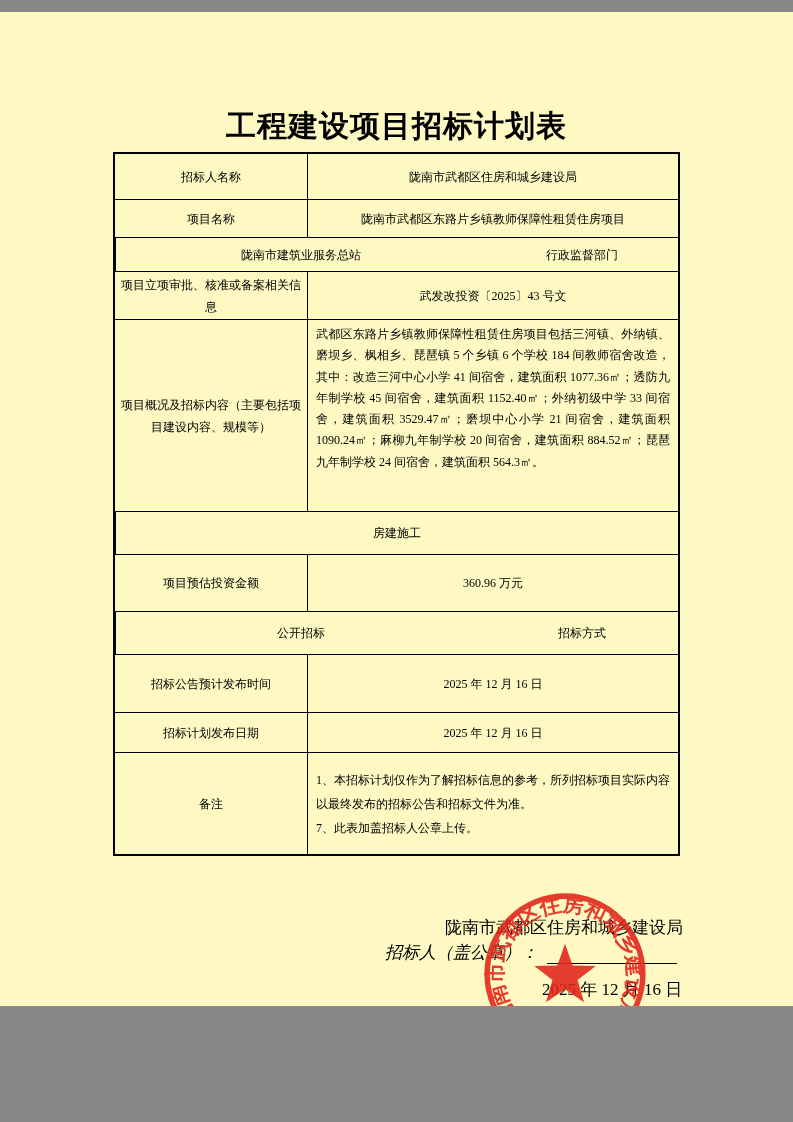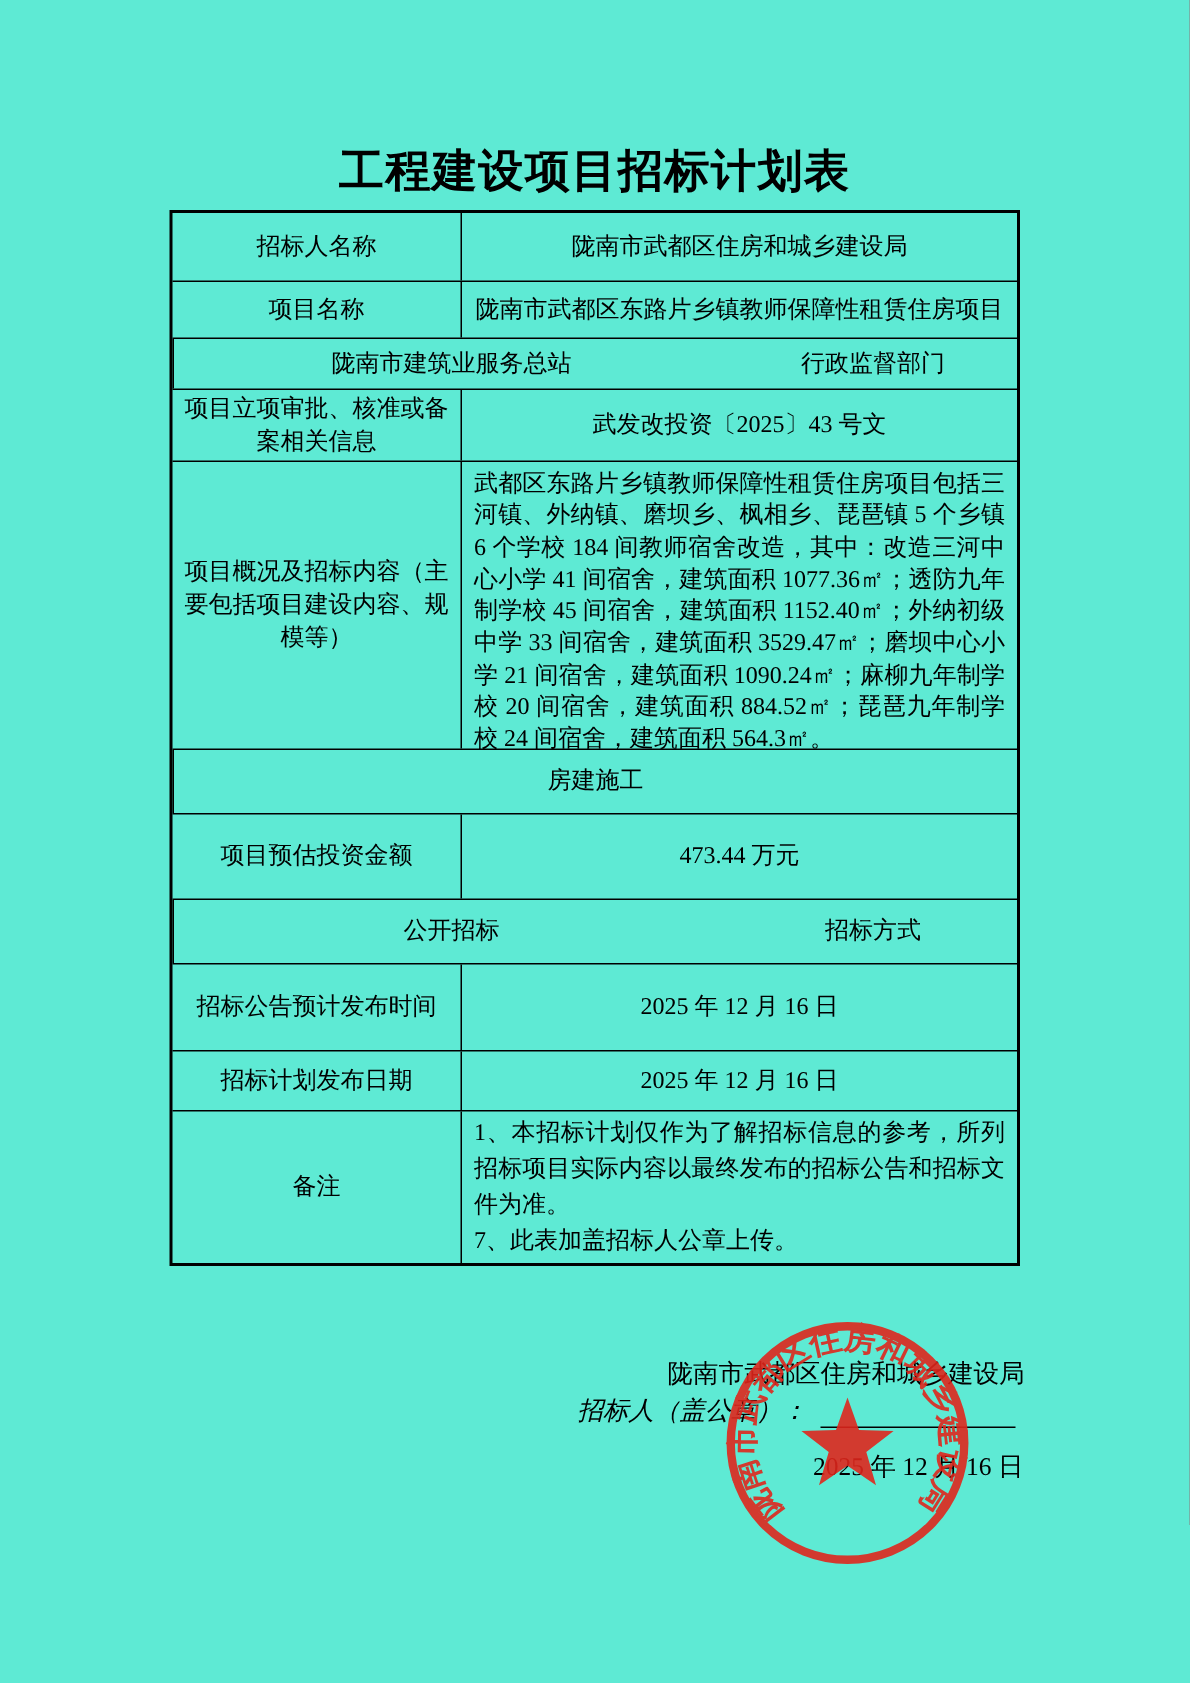--- a/index.html
+++ b/index.html
@@ -1,20 +1,20 @@
 <!DOCTYPE html>
 <html><head>
 <meta charset="utf-8">
 <style>
   html,body { margin:0; padding:0; background:#888; }
   .page {
     position: relative;
-    width: 793px; height: 1122px;
-    margin: 0 auto;
-    background: #5eead4;
+    width: 793px; height: 994px;
+    margin: 12px auto;
+    background: #fef9c3;
     font-family: "Liberation Serif", "DejaVu Serif", serif;
     color: #000;
     overflow: hidden;
   }
   .doc-title {
     position: absolute; top: 94px; left: 0; width: 100%;
     text-align: center;
     font-family: "Liberation Sans", "DejaVu Sans", sans-serif;
     font-size: 30px; font-weight: bold; letter-spacing: 1px;
     margin: 0;
@@ -22,21 +22,21 @@
   .tbl {
     position: absolute; left: 113px; top: 140px; width: 567px;
     border: 2px solid #000;
     box-sizing: border-box;
   }
   .t-row { display: flex; box-sizing: border-box; border-top: 1.5px solid #000; }
   .t-row:first-child { border-top: none; }
   .cell {
     box-sizing: border-box;
     display: flex; align-items: center; justify-content: center;
-    font-size: 16px; line-height: 22px; text-align: center;
+    font-size: 12px; line-height: 22px; text-align: center;
     padding: 2px 6px;
   }
   .c-label { width: 192px; flex: 0 0 192px; }
   .c-value { flex: 1; border-left: 1.5px solid #000; }
   .c-value.left {
     justify-content: flex-start; align-items: flex-start;
     text-align: justify; padding: 4px 8px;
   }
   .c-value.desc  { line-height: 21.3px; }
   .c-value.notes { line-height: 24px; align-items: center; }
@@ -85,21 +85,21 @@
       <div class="cell c-label">项目概况及招标内容（主要包括项目建设内容、规模等）</div>
       <div class="cell c-value left desc">武都区东路片乡镇教师保障性租赁住房项目包括三河镇、外纳镇、磨坝乡、枫相乡、琵琶镇 5 个乡镇 6 个学校 184 间教师宿舍改造，其中：改造三河中心小学 41 间宿舍，建筑面积 1077.36㎡；透防九年制学校 45 间宿舍，建筑面积 1152.40㎡；外纳初级中学 33 间宿舍，建筑面积 3529.47㎡；磨坝中心小学 21 间宿舍，建筑面积 1090.24㎡；麻柳九年制学校 20 间宿舍，建筑面积 884.52㎡；琵琶九年制学校 24 间宿舍，建筑面积 564.3㎡。</div>
     </div>
 
     <div class="t-row" style="height:43px">
       <div class="cell c-value">房建施工</div>
     </div>
 
     <div class="t-row" style="height:57px">
       <div class="cell c-label">项目预估投资金额</div>
-      <div class="cell c-value">473.44 万元</div>
+      <div class="cell c-value">360.96 万元</div>
     </div>
 
 
     <div class="t-row" style="height:43px">
       <div class="cell c-value">公开招标</div>
       <div class="cell c-label">招标方式</div>
     </div>
 
     <div class="t-row" style="height:58px">
       <div class="cell c-label">招标公告预计发布时间</div>

